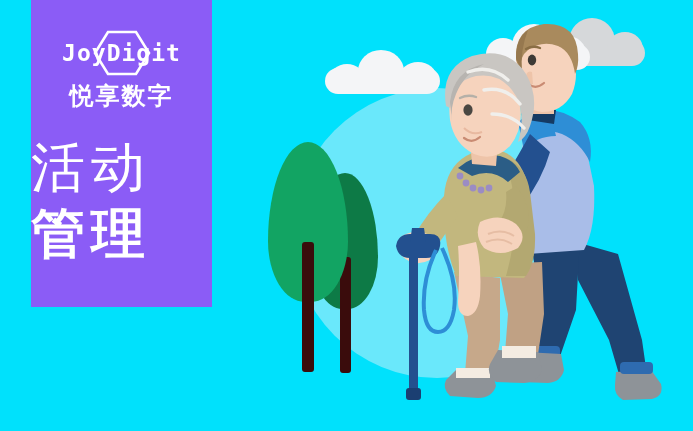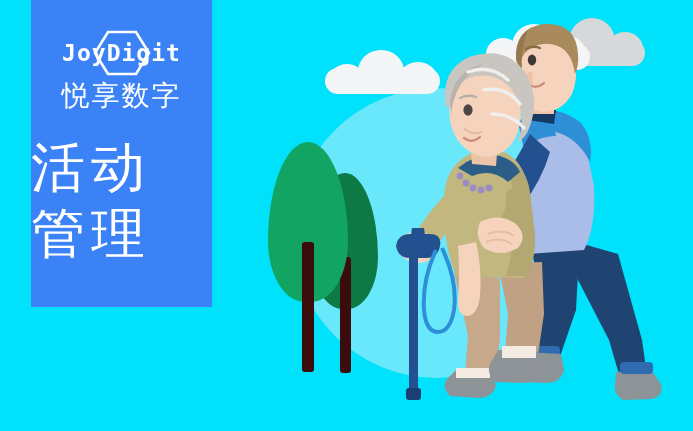--- a/index.html
+++ b/index.html
@@ -82,21 +82,21 @@
     height: 400px;
   }
 
   
   #panel {
     position: absolute;
     left: 31px;
     top: 0;
     width: 181px;
     height: 307px;
-    background: #3b82f6;
+    background: #8b5cf6;
     box-sizing: border-box;
   }
 
   #logo-block {
     position: absolute;
     left: 0;
     top: 30px;
     width: 181px;
     text-align: center;
   }
@@ -123,43 +123,43 @@
     font-family: "DejaVu Sans Mono", "Liberation Mono", monospace;
     font-weight: bold;
     font-size: 23px;
     letter-spacing: 1px;
     line-height: 30px;
     white-space: nowrap;
   }
   #logo-sub {
     margin-top: 7px;
     color: #ffffff;
-    font-size: 28px;
-    font-weight: normal;
+    font-size: 24px;
+    font-weight: bold;
     letter-spacing: 2px;
     line-height: 26px;
   }
 
   #panel-title {
     position: absolute;
     left: 0;
     top: 134px;
     width: 181px;
     text-align: left;
     color: #ffffff;
   }
   #title-line1 {
     font-size: 54px;
     font-weight: 400;
     letter-spacing: 6px;
     line-height: 66px;
   }
   #title-line2 {
     font-size: 54px;
-    font-weight: normal;
+    font-weight: bold;
     letter-spacing: 6px;
     line-height: 66px;
   }
 </style>
 </head>
 <body>
 
 <div id="stage">
 
   <div class="bg-circle"></div>

